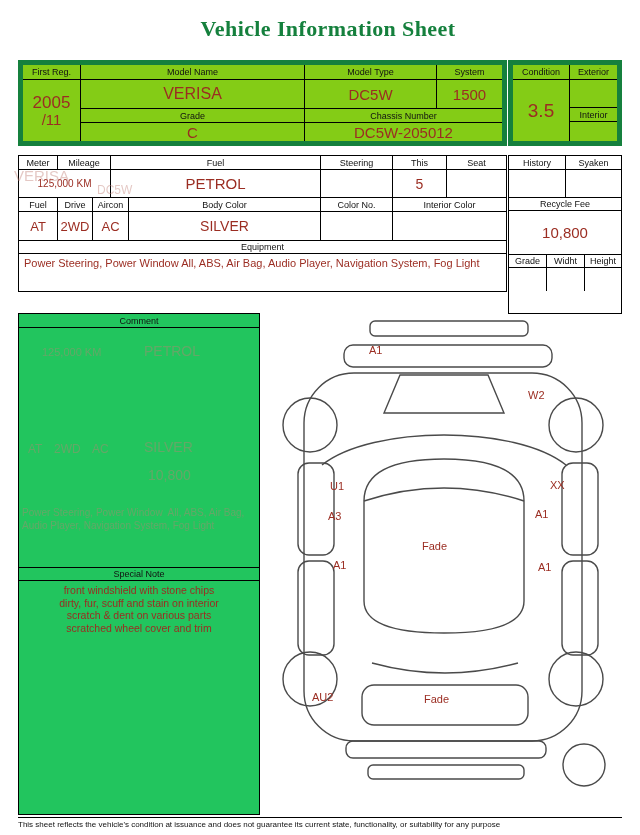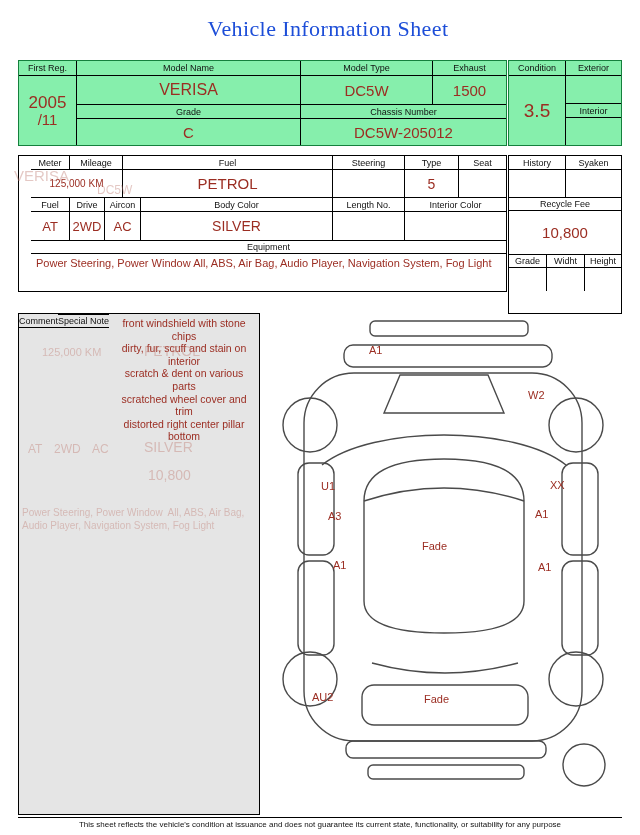--- a/index.html
+++ b/index.html
@@ -1,84 +1,84 @@
 <!DOCTYPE html>
 <html><head>
 <meta charset="utf-8">
 <style>
   * { margin:0; padding:0; box-sizing:border-box; }
   html,body { background:#fff; }
   body { width:640px; height:835px; font-family:"Liberation Sans", sans-serif; color:#111; }
   .sheet { position:relative; width:640px; height:835px; background:#fff; overflow:hidden; }
 
   .title { position:absolute; top:16px; left:0; width:100%; text-align:center;
-           font-family:"Liberation Serif", serif; font-size:22px; font-weight:400; color:#1d4ed8; letter-spacing:.4px;padding-left:16px; }
-
-  
-  .tbl { position:absolute; border:1px solid #15803d; display:grid; background:#86efac; }
+           font-family:"Liberation Serif", serif; font-size:22px; font-weight:700; color:#15803d; letter-spacing:.4px;padding-left:16px; }
+
+  
+  .tbl { position:absolute; border:5px solid #15803d; display:grid; background:#84cc16; }
   .cell { border-right:1px solid #000; border-bottom:1px solid #000; display:flex;
           align-items:center; justify-content:center; overflow:hidden; }
   .nr { border-right:none !important; }
   .nb { border-bottom:none !important; }
   .hdr { font-size:9px; color:#111; }
 
   
   .tblf { position:absolute; border:1px solid #000; display:flex; flex-direction:column; background:#fff; }
   .frow { display:flex; border-bottom:1px solid #000; }
   .frow.last { border-bottom:none; }
   .fcell { border-right:1px solid #000; display:flex; align-items:center; justify-content:center; overflow:hidden; }
 
   .t1  { left:18px;  top:60px;  width:489px; height:86px;
          grid-template-columns:58px 224px 132px 1fr; grid-template-rows:15px 29px 14px 1fr; }
   .t1r { left:508px; top:60px;  width:114px; height:86px;
          grid-template-columns:57px 1fr; grid-template-rows:15px 28px 14px 1fr; }
-  .t2  { left:18px;  top:155px; width:489px; height:137px;padding-left:12px; }
+  .t2  { left:18px;  top:155px; width:489px; height:137px; }
   .t2r { left:508px; top:155px; width:114px; height:159px; }
 
   .val { color:#9b2d22; }
   .fs10{font-size:10px;} .fs13{font-size:13px;} .fs14{font-size:14px;} .fs15{font-size:15px;}
   .fs16{font-size:16px;} .fs17{font-size:17px;} .fs19{font-size:19px;}
 
   .firstreg { flex-direction:column; line-height:1.05; }
   .cond { align-items:center; }
 
   .equip { justify-content:flex-start; align-items:flex-start; text-align:left;
            padding:2px 5px; font-size:11px; line-height:1.3; color:#9b2d22; }
 
   
   .cbox { position:absolute; left:18px; top:313px; width:242px; height:502px;
-          border:1px solid #000; display:flex; flex-direction:row; background:#e5e5e5; }
+          border:1px solid #000; display:flex; flex-direction:column; background:#22c55e; }
   .c-hdr { height:14px; border-bottom:1px solid #000; display:flex; align-items:center;
            justify-content:center; font-size:9px; flex:0 0 auto; }
   .c-area { height:239px; flex:0 0 auto; position:relative; }
   .sn-hdr { border-top:1px solid #000; }
   .sn-body { flex:1; padding:3px 4px; color:#9b2d22; font-size:10.5px; line-height:1.2; text-align:center; }
 
   
   .diagram { position:absolute; left:262px; top:313px; width:372px; height:502px; }
   .mark { position:absolute; color:#9b2d22; font-size:11px; white-space:nowrap; }
 
   
   .ghost { position:absolute; color:#c07e75; opacity:.42; pointer-events:none; white-space:pre-wrap; }
 
   .footer { position:absolute; left:18px; top:817px; width:604px; border-top:1px solid #000;
-            padding-top:2px; text-align:center; font-size:8px; color:#111; }
+            padding-top:2px; font-size:8px; color:#111; }
 </style>
 </head>
 <body>
 
 <div class="sheet">
 
   <div class="title">Vehicle Information Sheet</div>
 
   <div class="tbl t1">
     <div class="cell hdr" style="grid-area:1/1">First Reg.</div>
     <div class="cell hdr" style="grid-area:1/2">Model Name</div>
     <div class="cell hdr" style="grid-area:1/3">Model Type</div>
-    <div class="cell hdr nr" style="grid-area:1/4">Exhaust</div>
+    <div class="cell hdr nr" style="grid-area:1/4">System</div>
 
     <div class="cell val firstreg nb fs17" style="grid-area:2/1/5/2">
       <span>2005</span>
       <span class="fs15">/11</span>
     </div>
     <div class="cell val fs16" style="grid-area:2/2">VERISA</div>
     <div class="cell val fs15" style="grid-area:2/3">DC5W</div>
     <div class="cell val fs15 nr" style="grid-area:2/4">1500</div>
 
     <div class="cell hdr" style="grid-area:3/2">Grade</div>
@@ -95,36 +95,36 @@
     <div class="cell hdr nr" style="grid-area:3/2">Interior</div>
     <div class="cell nr nb" style="grid-area:4/2"></div>
   </div>
 
   <div class="tblf t2">
     <div class="frow" style="height:14px">
       <div class="fcell hdr" style="width:39px">Meter</div>
       <div class="fcell hdr" style="width:53px">Mileage</div>
       <div class="fcell hdr" style="width:210px">Fuel</div>
       <div class="fcell hdr" style="width:72px">Steering</div>
-      <div class="fcell hdr" style="width:54px">Type</div>
+      <div class="fcell hdr" style="width:54px">This</div>
       <div class="fcell hdr nr" style="flex:1">Seat</div>
     </div>
     <div class="frow" style="height:28px">
       <div class="fcell val fs10" style="width:92px">125,000 KM</div>
       <div class="fcell val fs15" style="width:210px">PETROL</div>
       <div class="fcell" style="width:72px"></div>
       <div class="fcell val fs14" style="width:54px">5</div>
       <div class="fcell nr" style="flex:1"></div>
     </div>
     <div class="frow" style="height:14px">
       <div class="fcell hdr" style="width:39px">Fuel</div>
       <div class="fcell hdr" style="width:35px">Drive</div>
       <div class="fcell hdr" style="width:36px">Aircon</div>
       <div class="fcell hdr" style="width:192px">Body Color</div>
-      <div class="fcell hdr" style="width:72px">Length No.</div>
+      <div class="fcell hdr" style="width:72px">Color No.</div>
       <div class="fcell hdr nr" style="flex:1">Interior Color</div>
     </div>
     <div class="frow" style="height:29px">
       <div class="fcell val fs13" style="width:39px">AT</div>
       <div class="fcell val fs13" style="width:35px">2WD</div>
       <div class="fcell val fs13" style="width:36px">AC</div>
       <div class="fcell val fs14" style="width:192px">SILVER</div>
       <div class="fcell" style="width:72px"></div>
       <div class="fcell nr" style="flex:1"></div>
     </div>
@@ -165,21 +165,20 @@
 
   <div class="cbox">
     <div class="c-hdr">Comment</div>
     <div class="c-area"></div>
     <div class="c-hdr sn-hdr">Special Note</div>
     <div class="sn-body">
       <div>front windshield with stone chips</div>
       <div>dirty, fur, scuff and stain on interior</div>
       <div>scratch &amp; dent on various parts</div>
       <div>scratched wheel cover and trim</div>
-      <div>distorted right center pillar bottom</div>
     </div>
   </div>
 
   <div class="diagram">
     <svg width="372" height="502" viewBox="0 0 372 502">
       <g fill="none" stroke="#4a4a4a" stroke-width="1.4">
         <rect x="108" y="8" width="158" height="15" rx="5"></rect>
         <rect x="82" y="32" width="208" height="22" rx="9"></rect>
         <circle cx="48" cy="112" r="27"></circle>
         <circle cx="314" cy="112" r="27"></circle>
@@ -196,21 +195,21 @@
         <rect x="300" y="150" width="36" height="92" rx="11"></rect>
         <rect x="300" y="248" width="36" height="94" rx="11"></rect>
         <rect x="100" y="372" width="166" height="40" rx="12"></rect>
         <rect x="84" y="428" width="200" height="17" rx="7"></rect>
         <rect x="106" y="452" width="156" height="14" rx="5"></rect>
         <circle cx="322" cy="452" r="21"></circle>
       </g>
     </svg>
     <span class="mark" style="left:107px;top:31px">A1</span>
     <span class="mark" style="left:266px;top:76px">W2</span>
-    <span class="mark" style="left:59px;top:167px">U1</span>
+    <span class="mark" style="left:68px;top:167px">U1</span>
     <span class="mark" style="left:288px;top:166px">XX</span>
     <span class="mark" style="left:66px;top:197px">A3</span>
     <span class="mark" style="left:273px;top:195px">A1</span>
     <span class="mark" style="left:160px;top:227px">Fade</span>
     <span class="mark" style="left:71px;top:246px">A1</span>
     <span class="mark" style="left:276px;top:248px">A1</span>
     <span class="mark" style="left:50px;top:378px">AU2</span>
     <span class="mark" style="left:162px;top:380px">Fade</span>
   </div>
 

